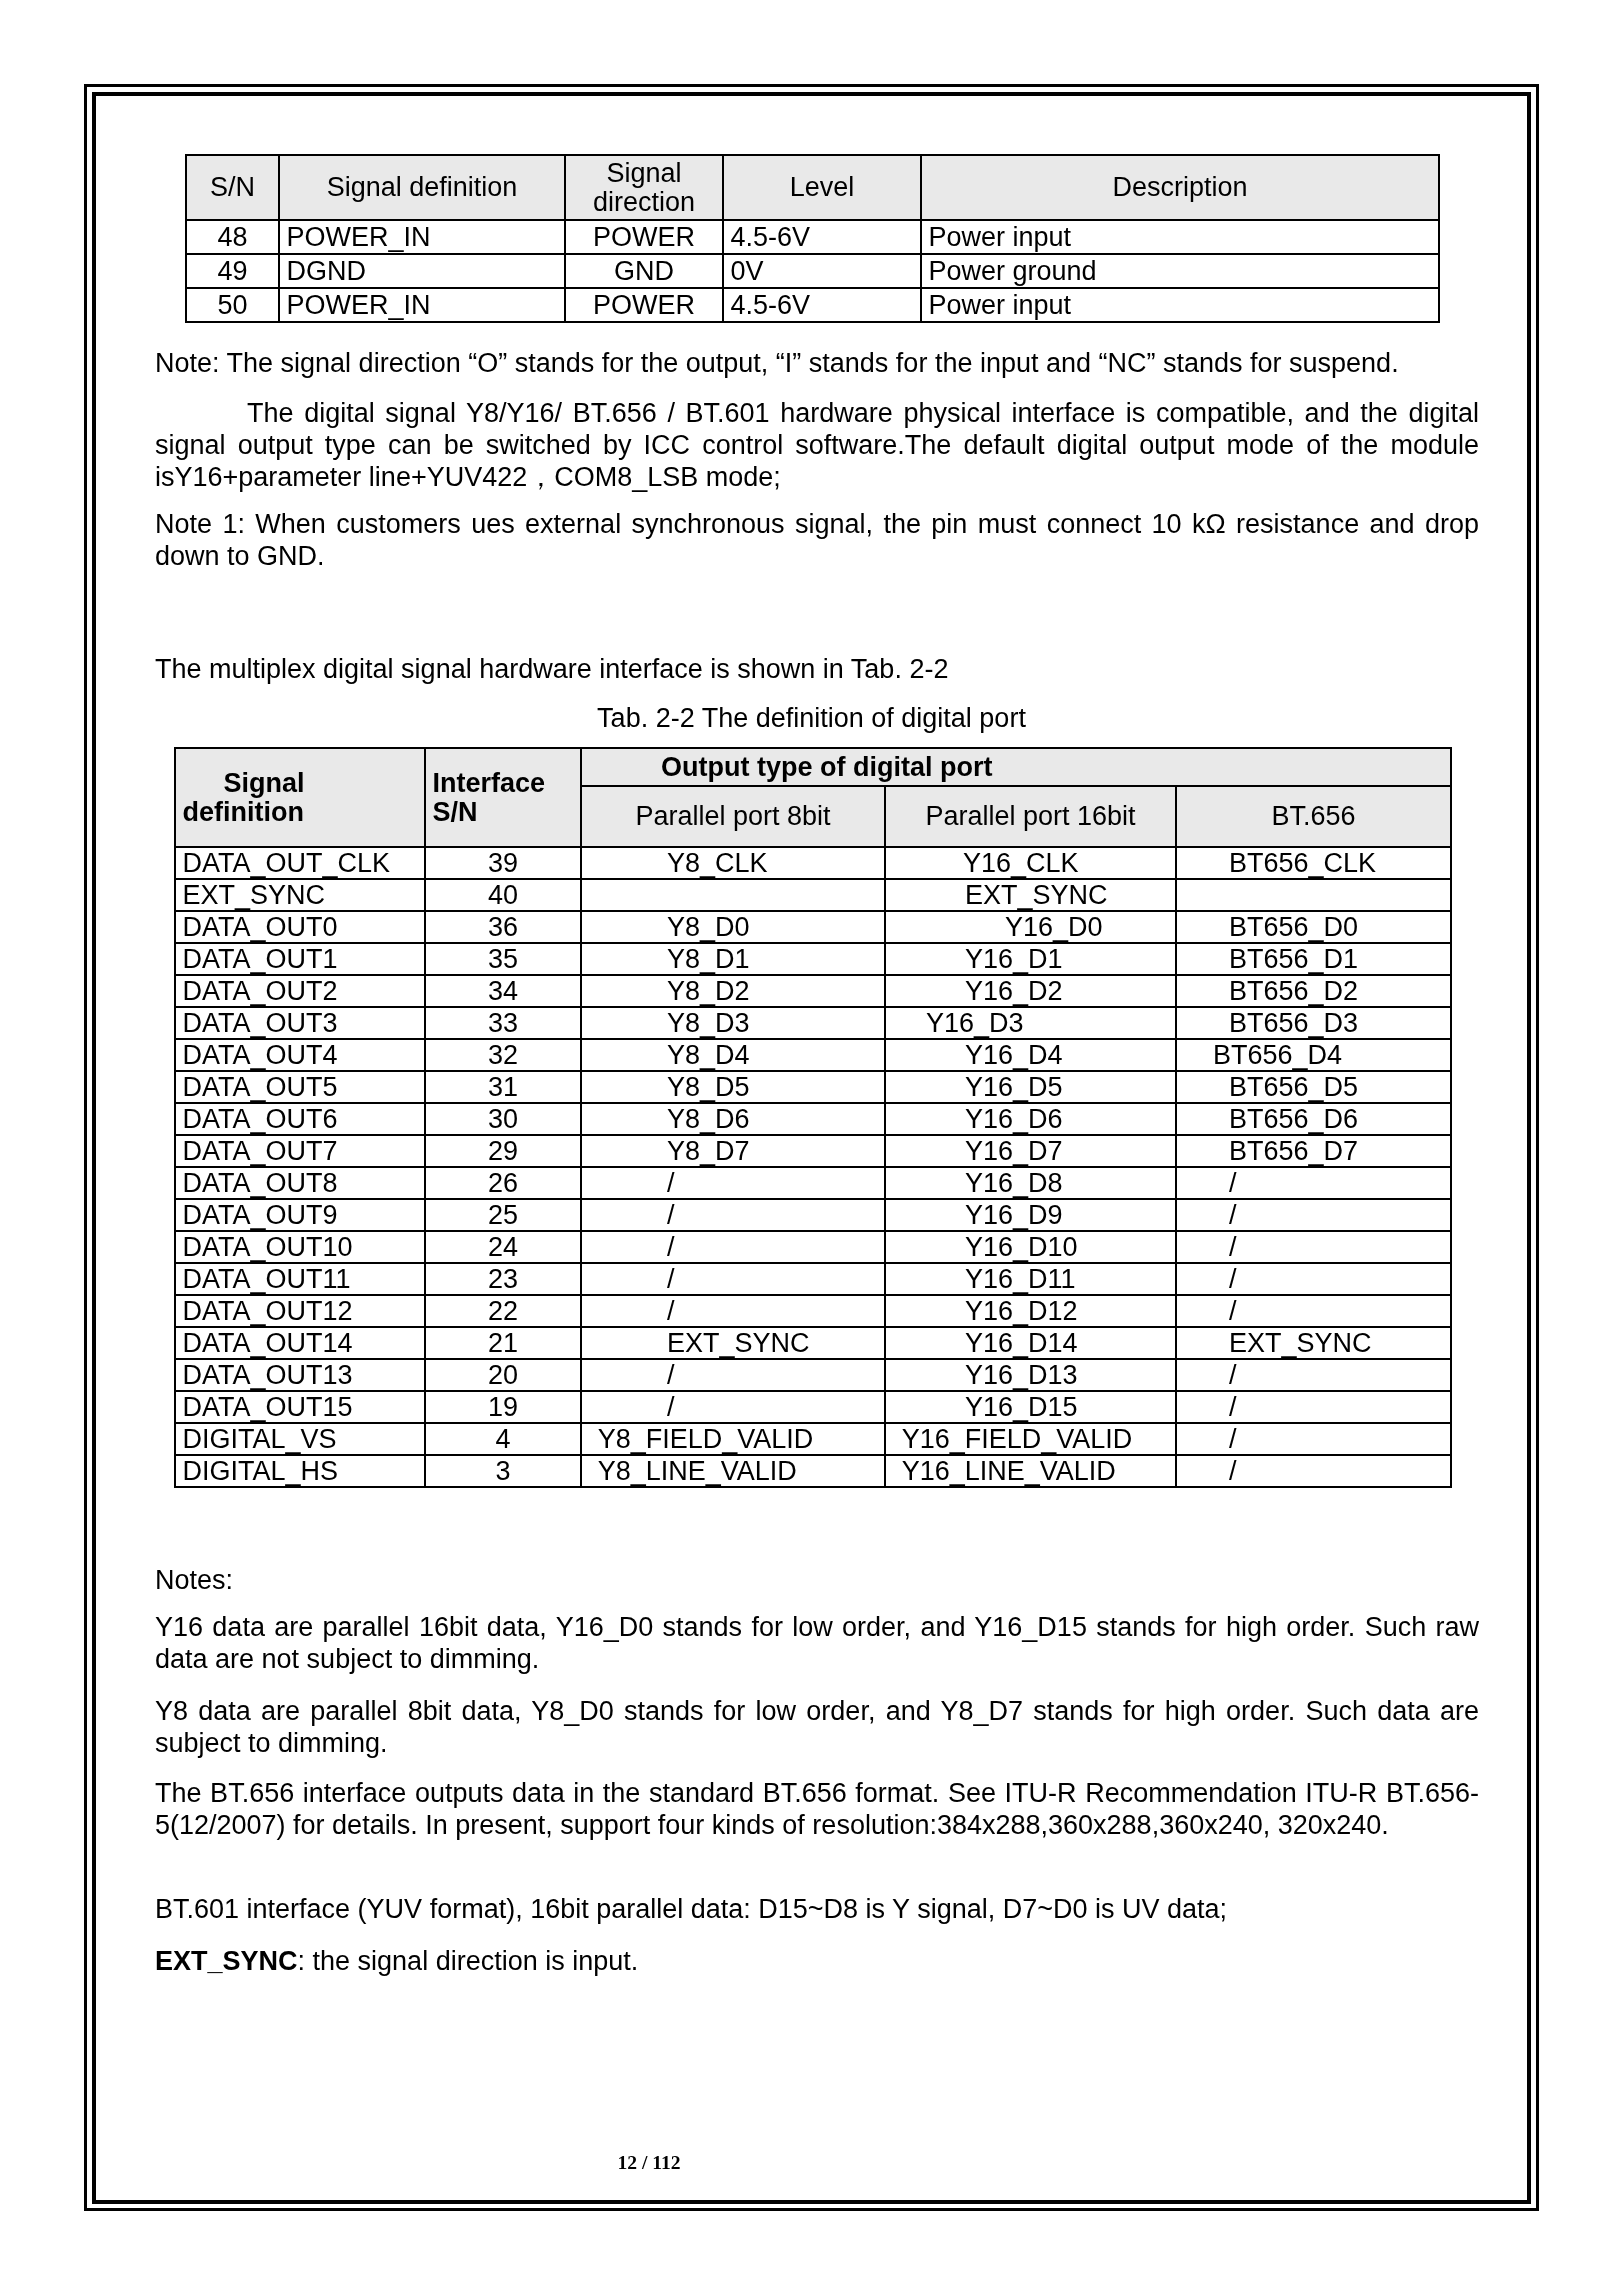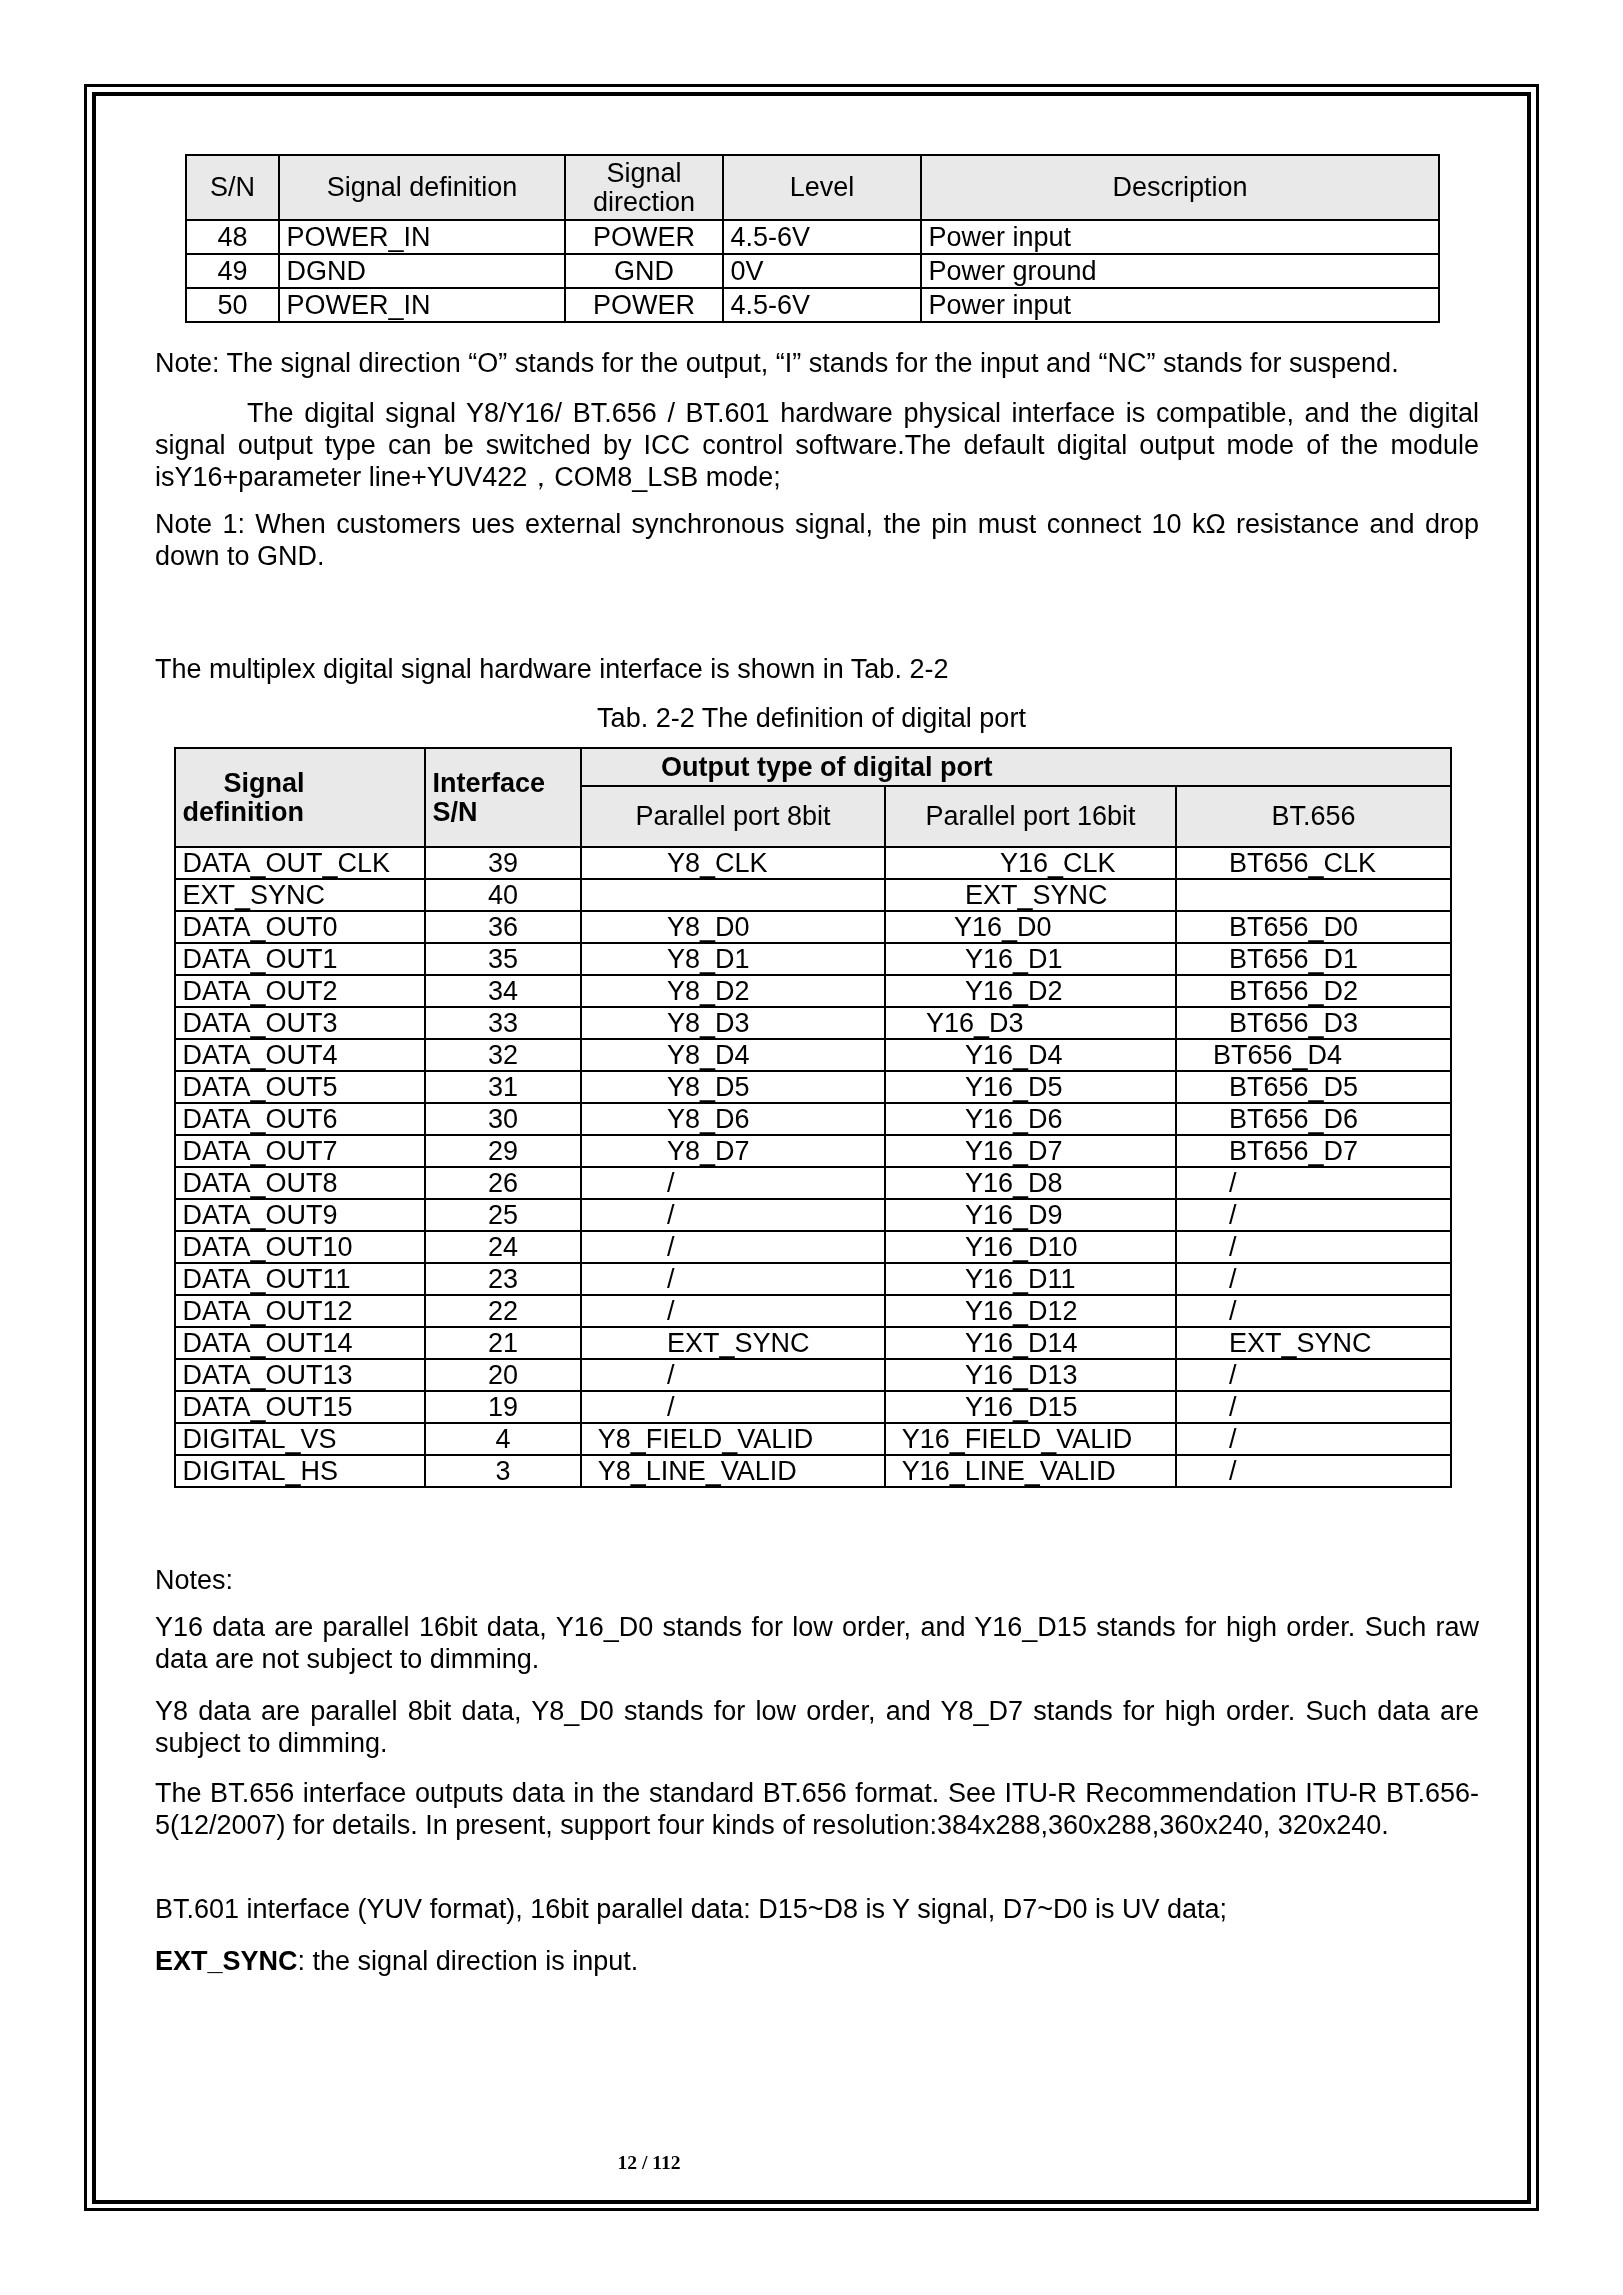--- a/index.html
+++ b/index.html
@@ -108,35 +108,35 @@
       <th class="c" style="height:59px;">Parallel port 8bit</th>
       <th class="c">Parallel port 16bit</th>
       <th class="c">BT.656</th>
     </tr>
   </thead>
   <tbody id="t2body">
       <tr>
         <td class="l">DATA_OUT_CLK</td>
         <td class="c">39</td>
         <td class="l" style="padding-left:85px;">Y8_CLK</td>
-        <td class="l" style="padding-left:114px;">Y16_CLK</td>
+        <td class="l" style="padding-left:77px;">Y16_CLK</td>
         <td class="l" style="padding-left:52px;">BT656_CLK</td>
       </tr>
       <tr>
         <td class="l">EXT_SYNC</td>
         <td class="c">40</td>
         <td class="l" style="padding-left:85px;"></td>
         <td class="l" style="padding-left:79px;">EXT_SYNC</td>
         <td class="l" style="padding-left:52px;"></td>
       </tr>
       <tr>
         <td class="l">DATA_OUT0</td>
         <td class="c">36</td>
         <td class="l" style="padding-left:85px;">Y8_D0</td>
-        <td class="l" style="padding-left:68px;">Y16_D0</td>
+        <td class="l" style="padding-left:119px;">Y16_D0</td>
         <td class="l" style="padding-left:52px;">BT656_D0</td>
       </tr>
       <tr>
         <td class="l">DATA_OUT1</td>
         <td class="c">35</td>
         <td class="l" style="padding-left:85px;">Y8_D1</td>
         <td class="l" style="padding-left:79px;">Y16_D1</td>
         <td class="l" style="padding-left:52px;">BT656_D1</td>
       </tr>
       <tr>

